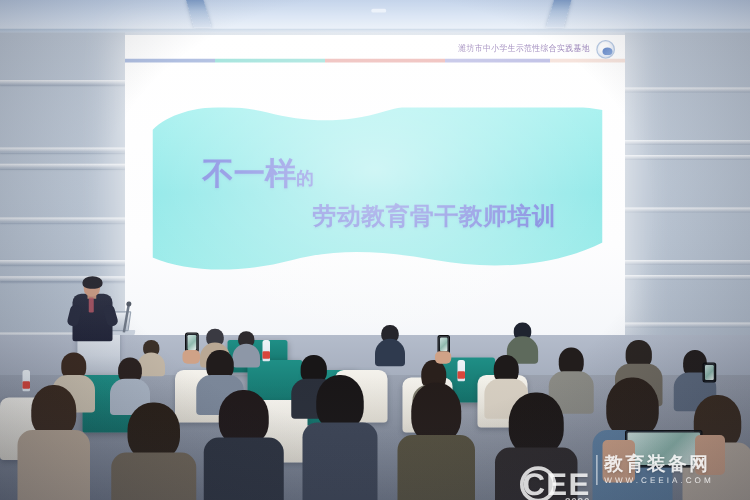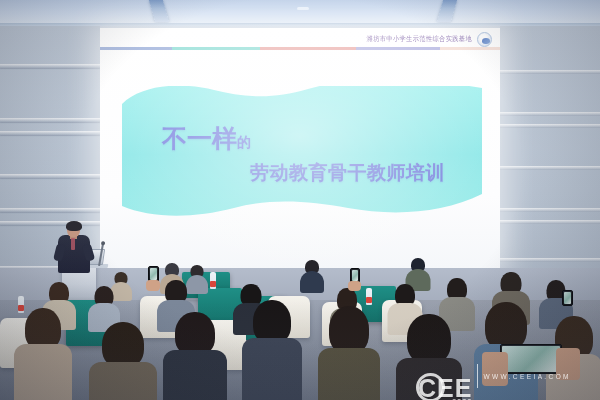--- a/index.html
+++ b/index.html
@@ -385,17 +385,18 @@
   <div class="vignette"></div>
 
   <div class="wm wm-main">
     <div class="wm-cee">
       <span class="wm-ring"></span>
       <span>CEE</span>
       <span class="wm-year">2030</span>
     </div>
     <div class="wm-sep"></div>
     <div class="wm-right">
+      <div class="wm-cn">教育装备网</div>
       <div class="wm-url">WWW.CEEIA.COM</div>
     </div>
   </div>
 
 </div>
 
 </body></html>

